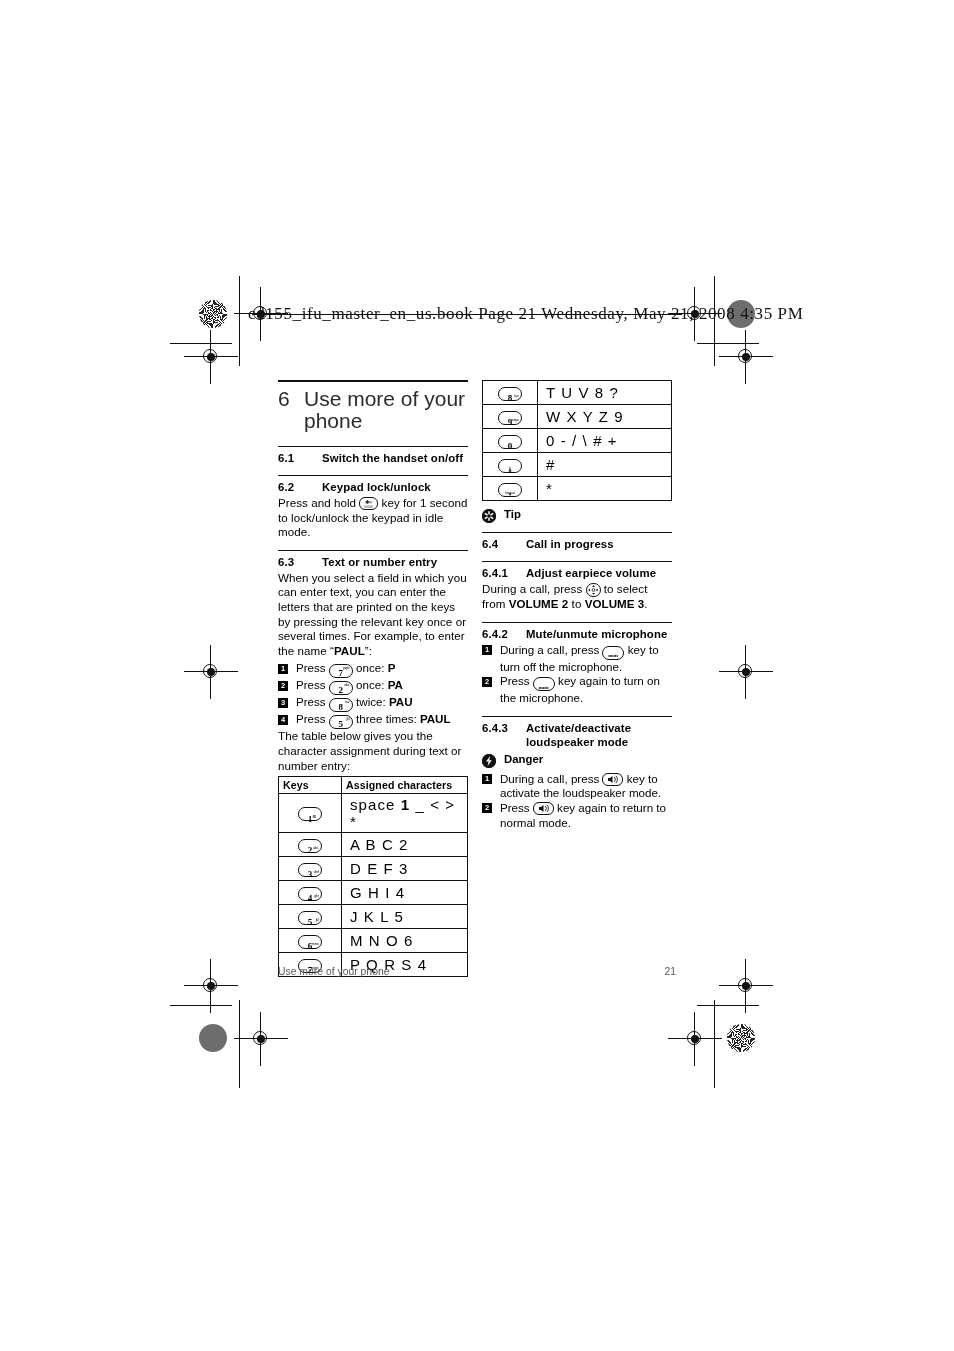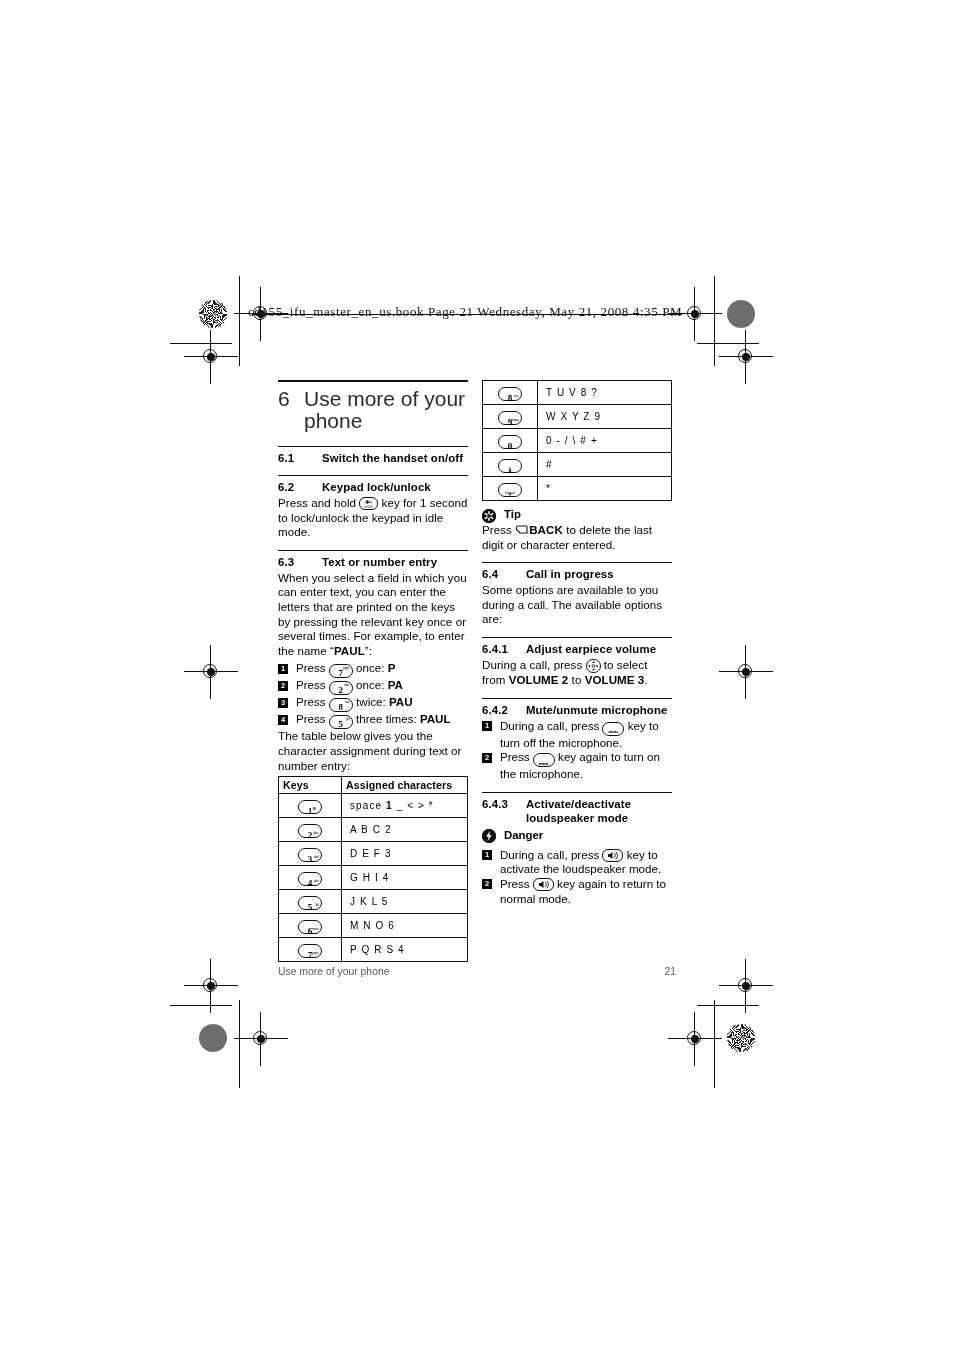--- a/index.html
+++ b/index.html
@@ -15,21 +15,21 @@
   .regmark .vl{position:absolute;top:-12px;left:14px;width:1px;height:54px;background:#111;}
 
   .dotmark{position:absolute;width:28px;height:28px;border-radius:50%;
      background:
        repeating-conic-gradient(from 0deg,#222 0deg 3deg,#fff 3deg 6deg);
   }
   .dotmark.solid{background:#6e6e6e;}
 
   .cropline{position:absolute;background:#111;}
   .hdr-rule{position:absolute;height:1px;background:#111;}
-  .hdr-text{position:absolute;font-family:"Liberation Serif",serif;font-size:13px;letter-spacing:.6px;color:#111;white-space:nowrap;}
+  .hdr-text{position:absolute;font-family:"Liberation Serif",serif;font-size:17px;letter-spacing:.6px;color:#111;white-space:nowrap;}
 
   
   .content{position:absolute;left:278px;top:380px;width:398px;height:600px;}
   .col{position:absolute;top:0;width:190px;}
   .col.left{left:0;}
   .col.right{left:204px;}
 
   .rule{height:2px;background:#111;margin:0 0 6px 0;}
 
   h1.chap{font-family:"Liberation Sans",sans-serif;font-weight:400;font-size:21px;line-height:22px;color:#2b2b2b;margin:4px 0 14px 0;display:flex;}
@@ -64,25 +64,25 @@
   
   .gkey{display:inline-block;vertical-align:-3px;width:19px;height:13px;border:1px solid #111;border-radius:6px;
         position:relative;box-sizing:border-box;background:#fff;overflow:hidden;}
   .gkey svg{position:absolute;left:0;top:0;}
 
   
   table.keytab{border-collapse:collapse;width:190px;margin-top:3px;table-layout:fixed;}
   table.keytab th,table.keytab td{border:1px solid #111;padding:0;vertical-align:middle;}
   table.keytab th{font-size:10.6px;font-weight:bold;text-align:left;padding:2px 4px;letter-spacing:.1px;}
   table.keytab .ccell{height:23px;text-align:center;width:54px;}
-  table.keytab .vcell{font-size:10px;padding:2px 0 2px 8px;letter-spacing:1.1px;}
+  table.keytab .vcell{font-size:15px;padding:2px 0 2px 8px;letter-spacing:1.1px;}
   table.keytab tr:first-child th:first-child{width:54px;}
 
   
-  .callout{display:flex;align-items:center;margin:2px 0 1px 0;}
+  .callout{display:flex;align-items:flex-end;margin:2px 0 1px 0;}
   .callout .ic{flex:none;width:14px;height:14px;border-radius:50%;background:#111;margin-right:8px;position:relative;top:1px;}
   .callout .lbl{font-size:11.4px;font-weight:bold;line-height:15px;}
 
   
   .footer{position:absolute;left:278px;top:966px;width:398px;display:flex;justify-content:space-between;
           font-size:10.4px;color:#595959;font-family:"Liberation Sans",sans-serif;}
 </style>
 </head>
 <body>
 
@@ -278,31 +278,27 @@
                 <g stroke="#fff" stroke-width="1.5">
                   <path d="M7 2.2 L7 11.8"></path>
                   <path d="M2.8 4.4 L11.2 9.6"></path>
                   <path d="M2.8 9.6 L11.2 4.4"></path>
                 </g>
                 <circle cx="7" cy="7" r="1.8" fill="#111"></circle>
               </svg>
           </span>
           <span class="lbl">Tip</span>
         </div>
-        <p><span>Press </span><span class="gkey" style="border:none;width:14px;"><svg width="14" height="12" viewBox="0 0 14 12">
-                <path d="M1.5 2 L12 2 L12 9 L5 9 L1.5 5.5 Z" fill="none" stroke="#111" stroke-width="1.1"></path>
-              </svg></span><b>BACK</b><span> to delete the last digit or character entered.</span></p>
       </div>
 
       <div class="sec sec-top-rule">
         <h2>
           <span class="n">6.4</span>
           <span class="t">Call in progress</span>
         </h2>
-        <p>Some options are available to you during a call. The available options are:</p>
       </div>
 
       <div class="sec sec-top-rule">
         <h2>
           <span class="n">6.4.1</span>
           <span class="t">Adjust earpiece volume</span>
         </h2>
         <p><span>During a call, press </span><span class="gkey" style="width:15px;height:14px;border-radius:7px;vertical-align:-4px;"><svg width="13" height="12" viewBox="0 0 13 12">
                 <path d="M6.5 1.2 L5 3 L8 3 Z" fill="#111"></path>
                 <path d="M6.5 10.8 L5 9 L8 9 Z" fill="#111"></path>

